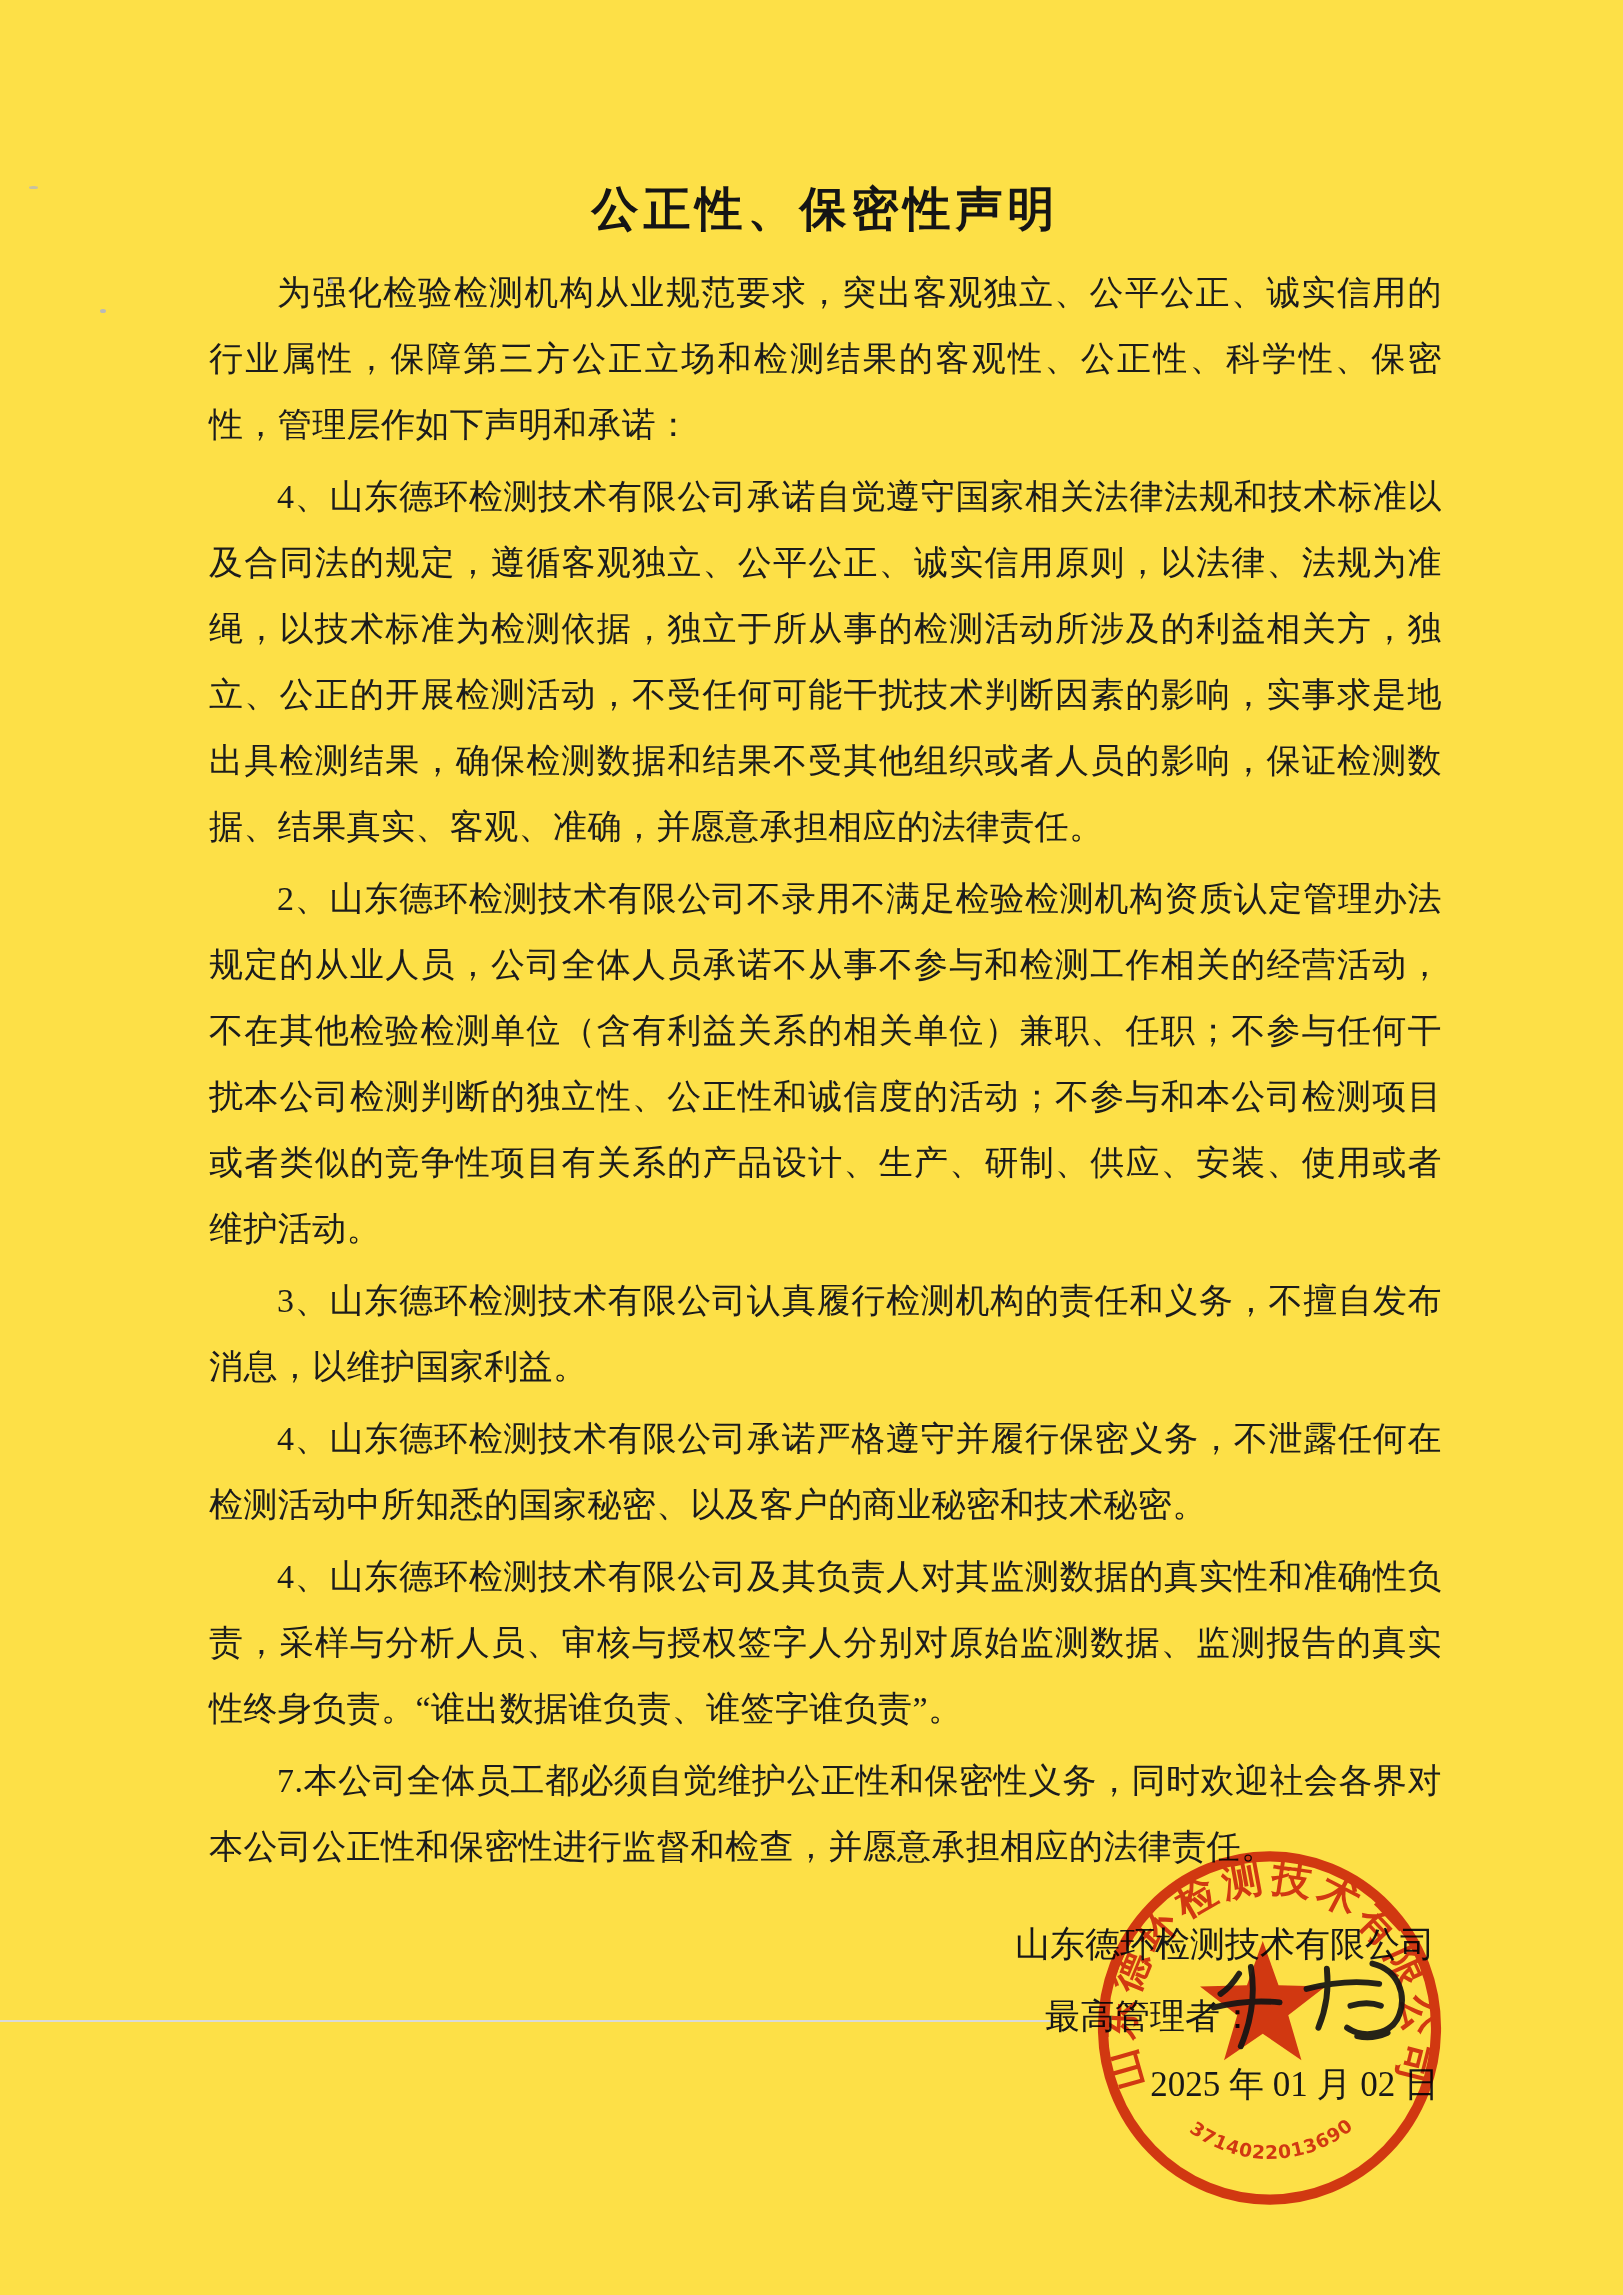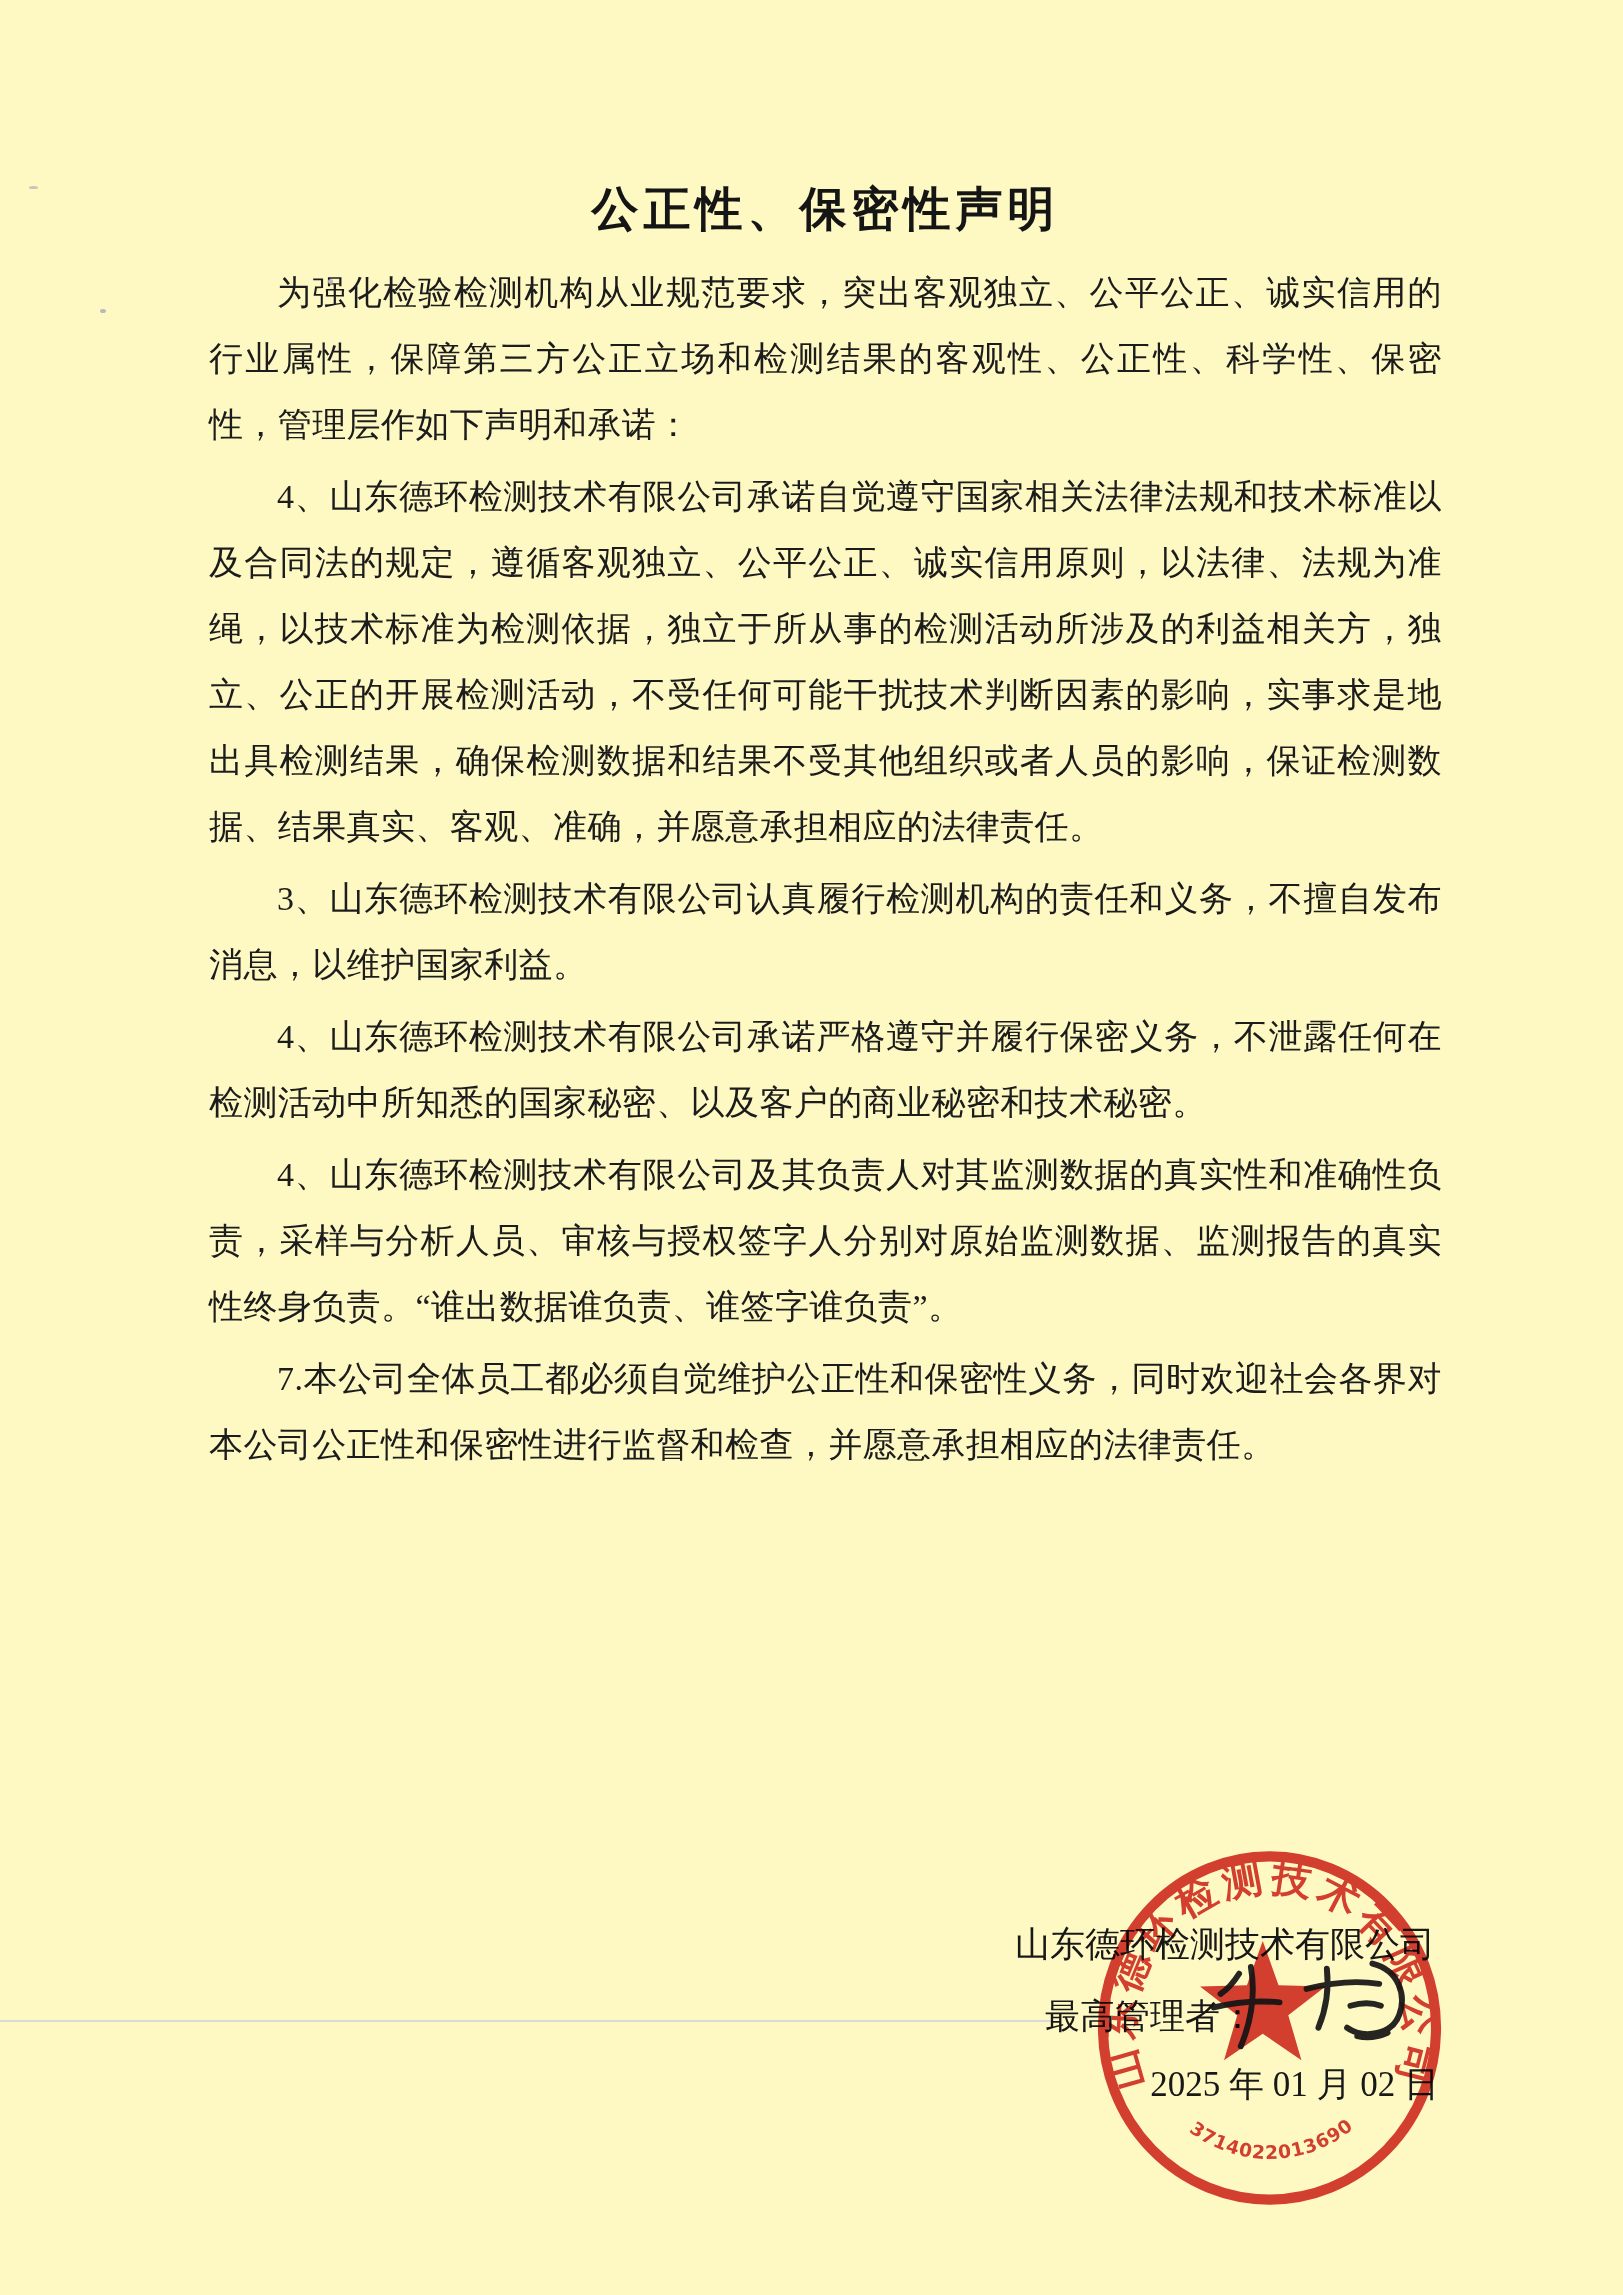--- a/index.html
+++ b/index.html
@@ -1,19 +1,19 @@
 <!DOCTYPE html>
 <html style="font-size:13.5px"><head>
 <meta charset="utf-8">
 <style>
   html,body{margin:0;padding:0;background:#9a9a9a;}
   .page{
     position:relative;
     width:1623px;height:2295px;
-    background:#fef9c3;
+    background:#fde047;
     overflow:hidden;
     font-family:"Liberation Serif","DejaVu Serif",serif;
     color:#1b1b1b;
   }
   .doc{
     position:absolute;
     left:203px;top:183px;
     width:1245px;
   }
   .doc-title{
@@ -78,20 +78,21 @@
 
   <div class="scan-line"></div>
   <div class="speck s1"></div>
   <div class="speck s2"></div>
   <div class="speck s3"></div>
 
   <div class="doc">
     <h1 class="doc-title">公正性、保密性声明</h1>
     <p>为强化检验检测机构从业规范要求，突出客观独立、公平公正、诚实信用的行业属性，保障第三方公正立场和检测结果的客观性、公正性、科学性、保密性，管理层作如下声明和承诺：</p>
       <p>4、山东德环检测技术有限公司承诺自觉遵守国家相关法律法规和技术标准以及合同法的规定，遵循客观独立、公平公正、诚实信用原则，以法律、法规为准绳，以技术标准为检测依据，独立于所从事的检测活动所涉及的利益相关方，独立、公正的开展检测活动，不受任何可能干扰技术判断因素的影响，实事求是地出具检测结果，确保检测数据和结果不受其他组织或者人员的影响，保证检测数据、结果真实、客观、准确，并愿意承担相应的法律责任。</p>
+      <p>2、山东德环检测技术有限公司不录用不满足检验检测机构资质认定管理办法规定的从业人员，公司全体人员承诺不从事不参与和检测工作相关的经营活动，不在其他检验检测单位（含有利益关系的相关单位）兼职、任职；不参与任何干扰本公司检测判断的独立性、公正性和诚信度的活动；不参与和本公司检测项目或者类似的竞争性项目有关系的产品设计、生产、研制、供应、安装、使用或者维护活动。</p>
       <p>3、山东德环检测技术有限公司认真履行检测机构的责任和义务，不擅自发布消息，以维护国家利益。</p>
       <p>4、山东德环检测技术有限公司承诺严格遵守并履行保密义务，不泄露任何在检测活动中所知悉的国家秘密、以及客户的商业秘密和技术秘密。</p>
       <p>4、山东德环检测技术有限公司及其负责人对其监测数据的真实性和准确性负责，采样与分析人员、审核与授权签字人分别对原始监测数据、监测报告的真实性终身负责。“谁出数据谁负责、谁签字谁负责”。</p>
       <p>7.本公司全体员工都必须自觉维护公正性和保密性义务，同时欢迎社会各界对本公司公正性和保密性进行监督和检查，并愿意承担相应的法律责任。</p>
   </div>
 
   <div class="sig-line sig-company">山东德环检测技术有限公司</div>
   <div class="sig-line sig-manager">最高管理者：</div>
   <div class="sig-line sig-date">2025 年 01 月 02 日</div>
 

